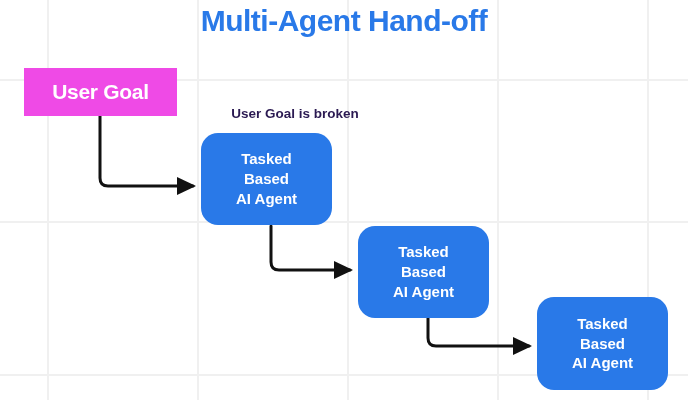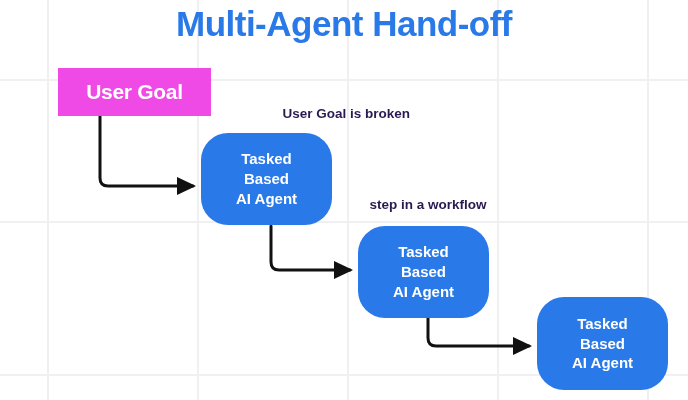--- a/index.html
+++ b/index.html
@@ -37,21 +37,21 @@
     background: #f0f0f0;
   }
 
   
   .title {
     position: absolute;
     left: 0;
     right: 0;
     top: 4px;
     text-align: center;
-    font-size: 35px;
+    font-size: 30px;
     font-weight: bold;
     letter-spacing: -0.5px;
     color: #2979e8;
     white-space: nowrap;
   }
 
   
   .node {
     position: absolute;
     display: flex;
@@ -61,25 +61,24 @@
     color: #ffffff;
     font-weight: bold;
     text-align: center;
     line-height: 1.32;
   }
   .node.pink {
     background: #ef4ae6;
     border-radius: 0;
     font-size: 21px;
     letter-spacing: -0.3px;
-    margin-left: 34px;
   }
   .node.blue {
     background: #2979e8;
-    border-radius: 27px;
+    border-radius: 17px;
     font-size: 15px;
   }
   .node .line {
     display: block;
   }
 
   
   .annot {
     position: absolute;
     color: #2b1a52;
@@ -144,21 +143,20 @@
     <span class="line">Based</span>
     <span class="line">AI Agent</span>
   </div>
 
   <div class="node blue" style="left:537px; top:297px; width:131px; height:93px;">
     <span class="line">Tasked</span>
     <span class="line">Based</span>
     <span class="line">AI Agent</span>
   </div>
 
-  <div class="annot" style="left:180px; top:66px; width:230px;text-align:right;">
+  <div class="annot" style="left:180px; top:66px; width:230px;">
     <div>User Goal is broken</div>
   </div>
 
   <div class="annot" style="left:348px; top:157px; width:160px;">
-    <div>step in a workflow</div>
   </div>
 
 </div>
 
 </body></html>

